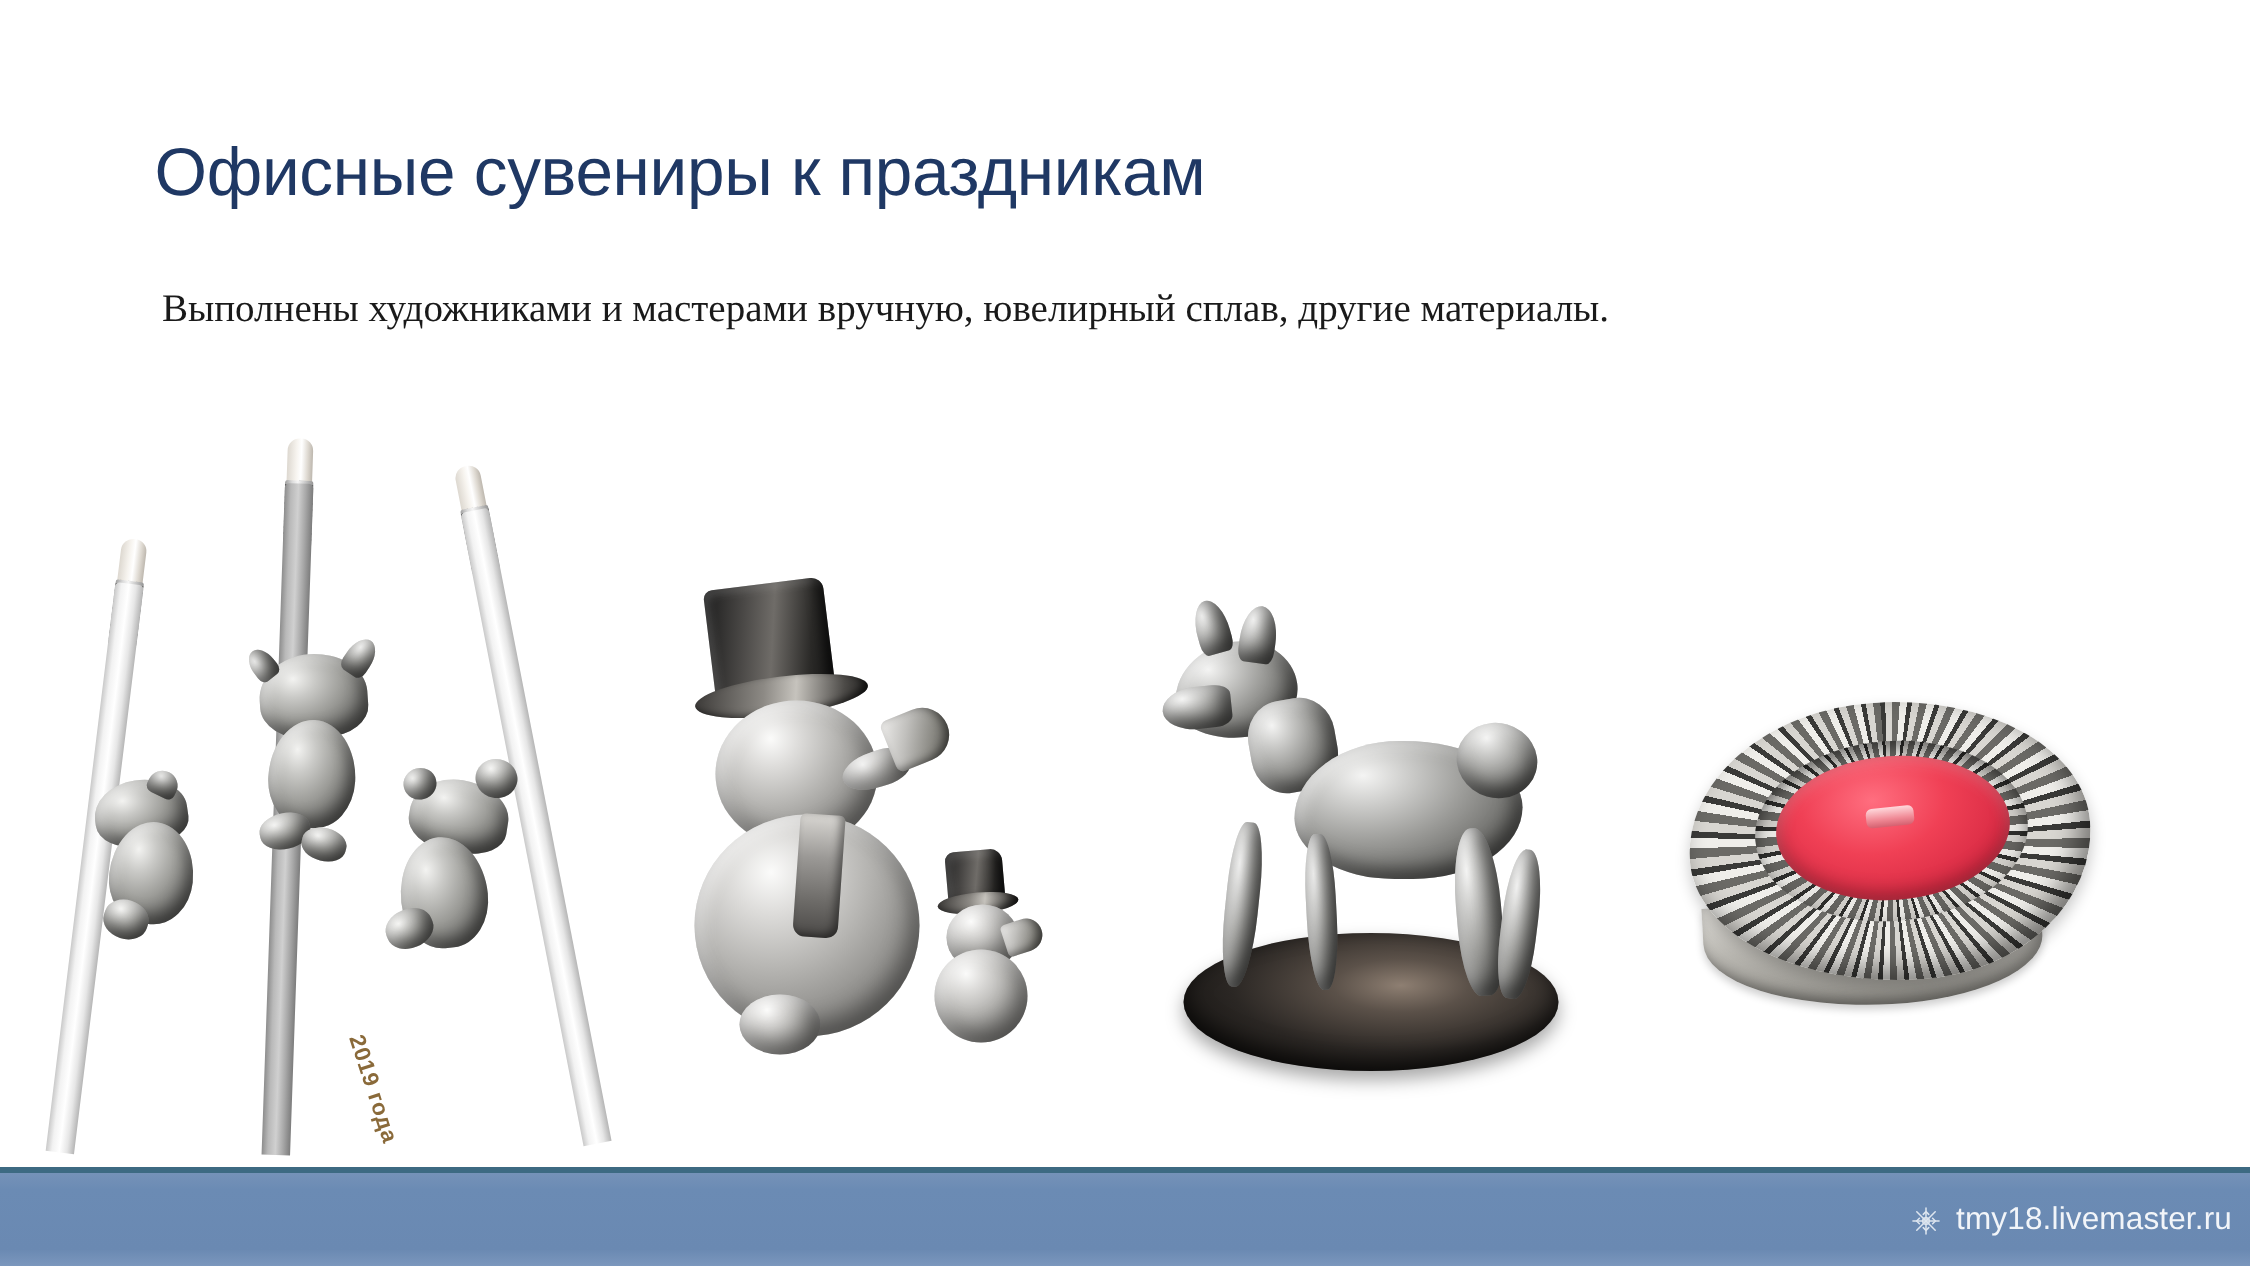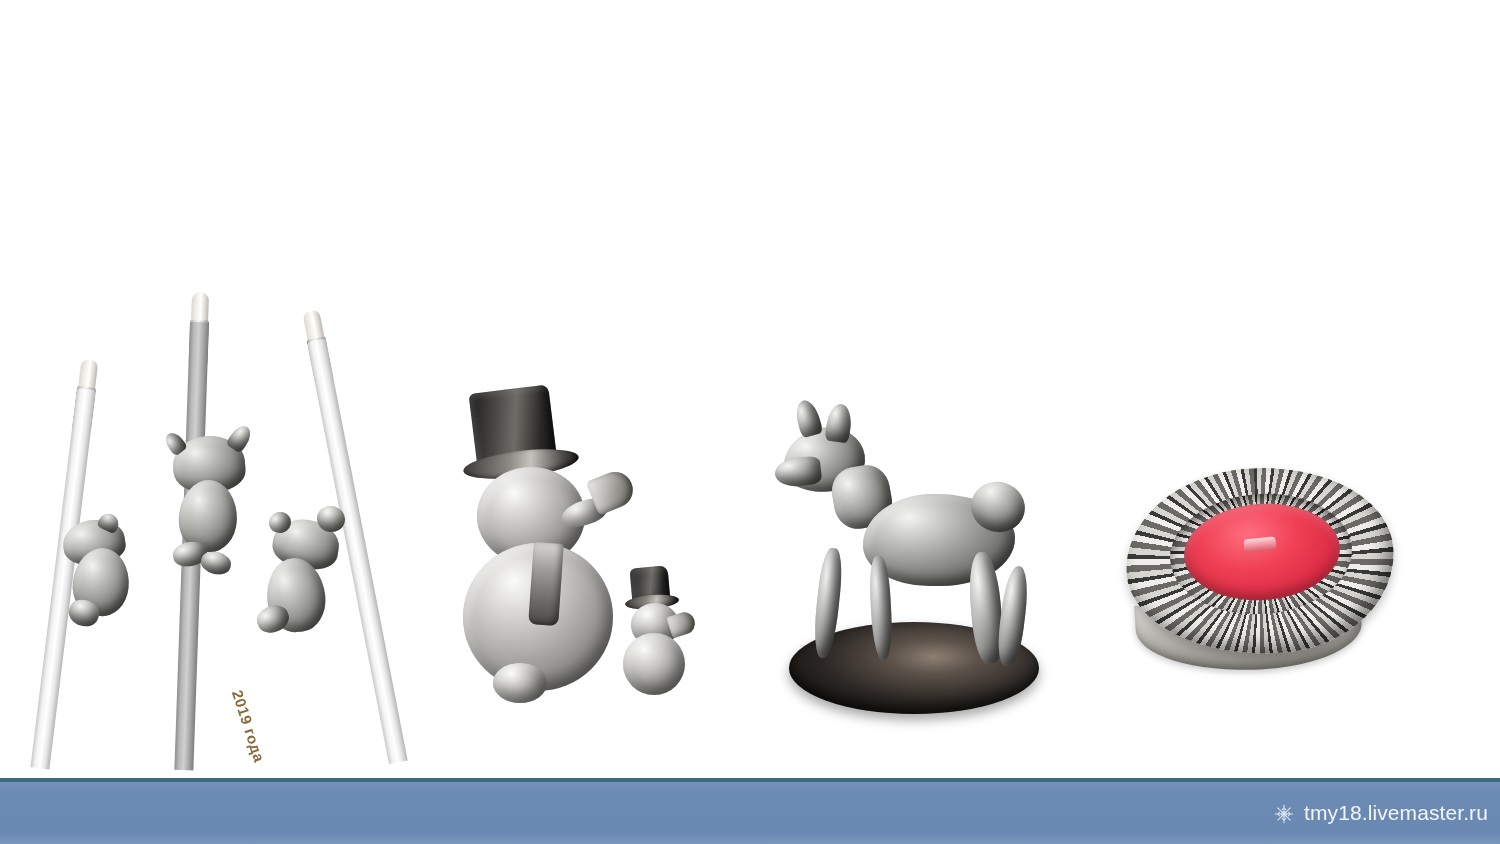--- a/index.html
+++ b/index.html
@@ -224,21 +224,23 @@
     color: #f2f5f9;
     letter-spacing: .1px;
     white-space: nowrap;
   }
 </style>
 </head>
 <body>
 
 <div id="slide">
 
-
+  <h1 id="slide-title">Офисные сувениры к праздникам</h1>
+
+  <p id="slide-subtitle">Выполнены художниками и мастерами вручную, ювелирный сплав, другие материалы.</p>
 
   <div id="gallery">
 
     <div class="photo" id="photo-pencils">
       <div class="pencil-group">
 
         <div class="pencil" style="left:22px; top:98px; transform: rotate(7deg);">
           <div class="eraser"></div>
           <div class="ferrule"></div>
           <div class="shaft white" style="height:382px;"></div>

